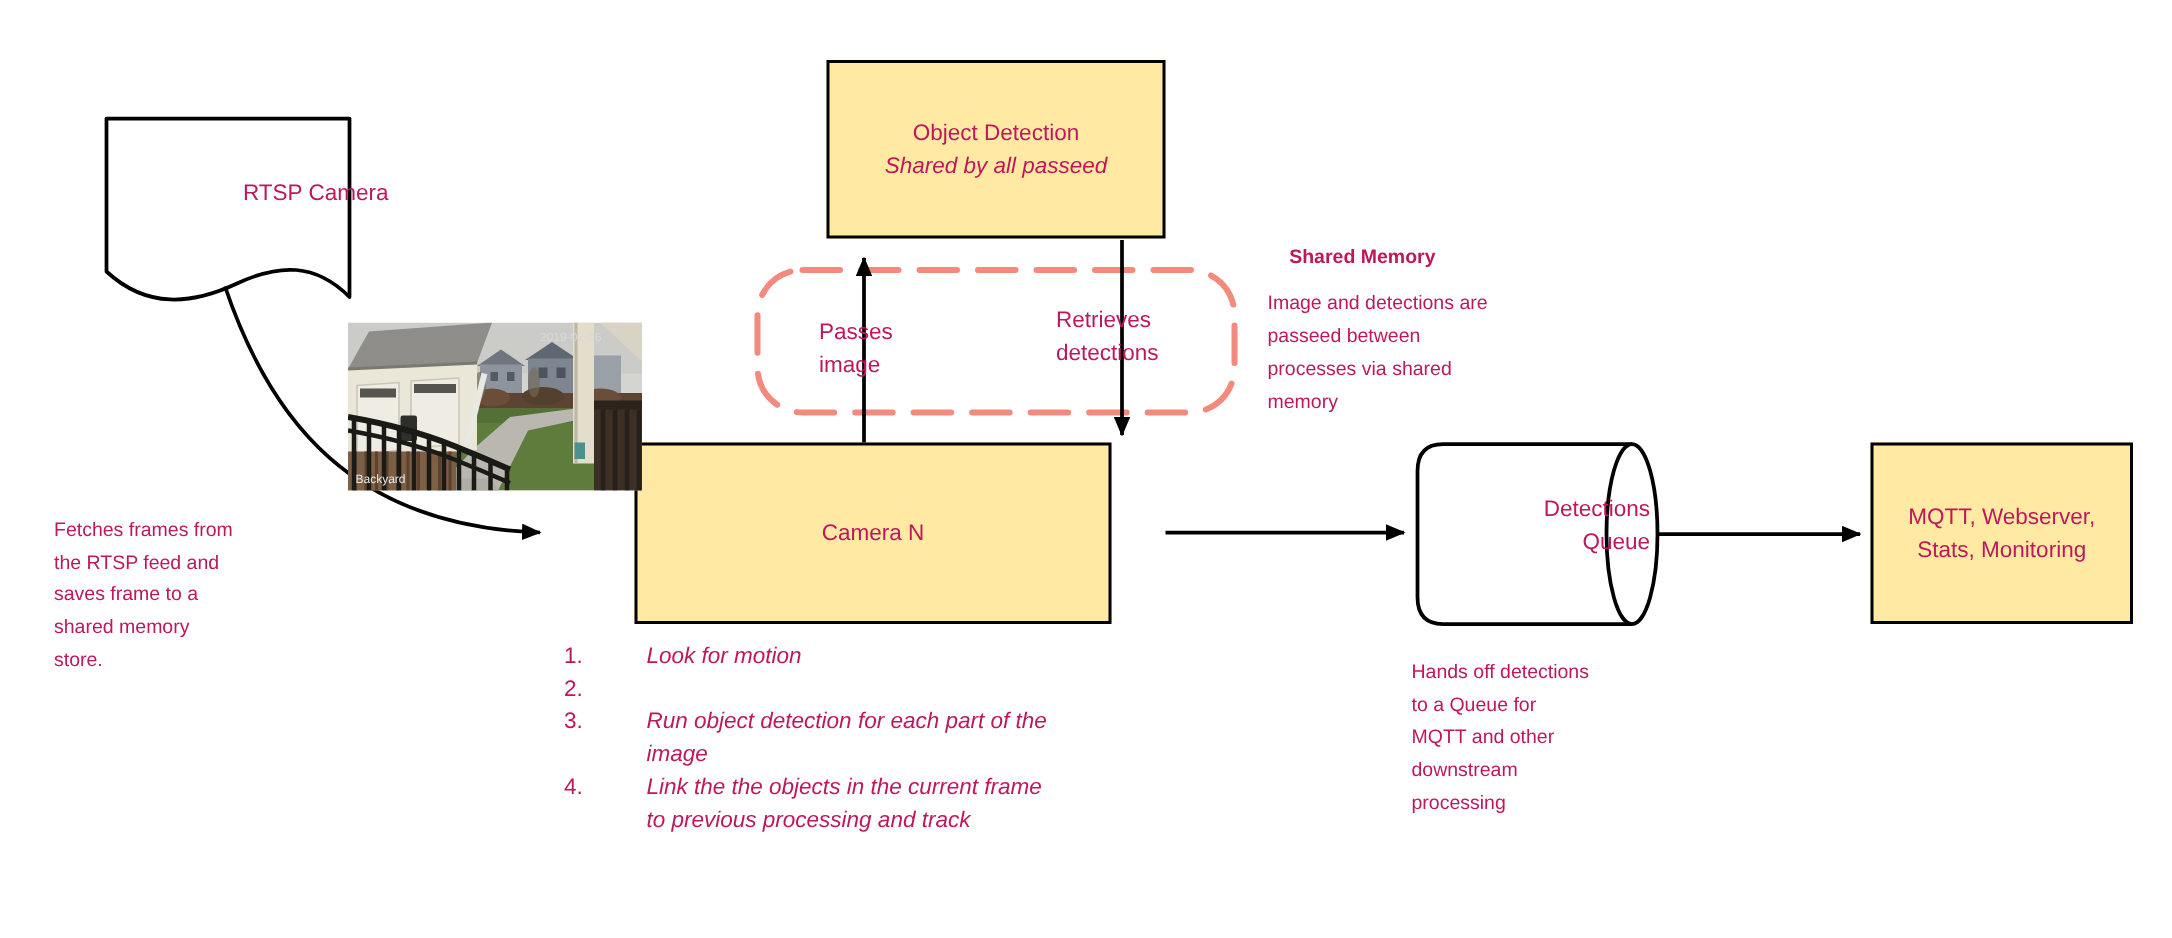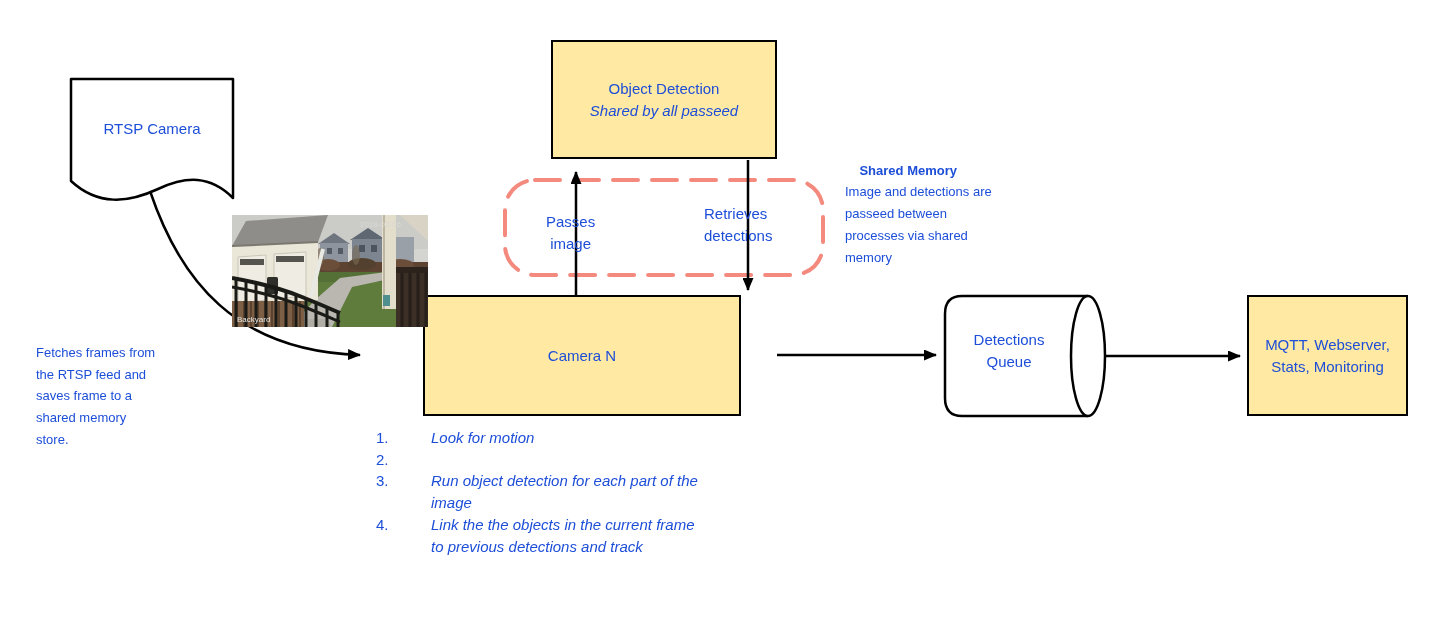--- a/index.html
+++ b/index.html
@@ -1,47 +1,47 @@
 <!DOCTYPE html>
 <html><head>
 <meta charset="utf-8">
 <style>
   html,body{margin:0;padding:0;background:#fff;}
   #canvas{position:relative;width:1448px;height:625px;background:#ffffff;overflow:hidden;
-          font-family:"Liberation Sans",sans-serif;color:#1d4ed8;}
+          font-family:"Liberation Sans",sans-serif;color:#be185d;}
   .node{position:absolute;background:#FFE9A3;border:2px solid #000;box-sizing:border-box;
         display:flex;flex-direction:column;align-items:center;justify-content:center;
         text-align:center;z-index:1;}
   .node .t{font-size:15px;line-height:21.7px;white-space:pre;}
   .node .sub{font-size:15px;line-height:21.7px;font-style:italic;white-space:pre;}
   .note{position:absolute;font-size:13px;line-height:21.7px;white-space:pre;z-index:3;}
   .note b{font-weight:bold;}
   .lbl{position:absolute;font-size:15px;line-height:21.7px;white-space:pre;z-index:6;}
-  .ctr{text-align:center;}
+  .ctr{text-align:right;padding-left:26px;}
   #svg-layer{position:absolute;left:0;top:0;z-index:5;pointer-events:none;}
   #steps{position:absolute;left:376px;top:427px;z-index:3;}
   .step{display:flex;font-size:15px;line-height:21.7px;}
   .step .n{width:55px;flex:0 0 55px;}
   .step .s{white-space:pre;font-style:italic;}
 </style>
 </head>
 <body>
 
 <div id="canvas">
 
   <div class="node" style="left:551px;top:40px;width:226px;height:119px;">
     <div class="t">Object Detection</div>
     <div class="sub">Shared by all passeed</div>
   </div>
 
   <div class="node" style="left:376px;top:295px;width:318px;height:121px;margin-left:47px;">
     <div class="t">Camera N</div>
   </div>
 
-  <div class="node" style="left:1247px;top:295px;width:161px;height:121px;">
+  <div class="node" style="left:1247px;top:295px;width:175px;height:121px;">
     <div class="t">MQTT, Webserver,
 Stats, Monitoring</div>
   </div>
 
   <svg id="svg-layer" width="1448" height="625" viewBox="0 0 1448 625">
     <defs>
       <marker id="ah" markerUnits="userSpaceOnUse" markerWidth="14" markerHeight="11" refX="12" refY="5.5" orient="auto">
         <path d="M0,0 L13,5.5 L0,11 Z" fill="#000"></path>
       </marker>
       <clipPath id="photo-clip">
@@ -150,50 +150,55 @@
   </svg>
 
   <div class="lbl ctr" style="left:71px;top:118px;width:162px;">RTSP Camera</div>
 
   <div class="note" style="left:36px;top:342px;">Fetches frames from
 the RTSP feed and
 saves frame to a
 shared memory
 store.</div>
 
-  <div class="lbl" style="left:546px;top:211px;text-align:center;">Passes
+  <div class="lbl" style="left:546px;top:211px;">Passes
 image</div>
 
   <div class="lbl" style="left:704px;top:203px;">Retrieves
 detections</div>
 
   <div class="note" style="left:845px;top:138px;">
-    <b>Shared Memory</b><span style="display:block;white-space:pre;">Image and detections are
+    <b>Shared Memory</b><span style="display:block;white-space:pre;margin-top:10px;">Image and detections are
 passeed between
 processes via shared
 memory</span>
   </div>
 
   <div class="lbl ctr" style="left:944px;top:329px;width:130px;">Detections
 Queue</div>
 
+  <div class="note" style="left:941px;top:437px;">Hands off detections
+to a Queue for
+MQTT and other
+downstream
+processing</div>
 
   <div id="steps">
     <div class="step">
       <div class="n">1.</div>
       <div class="s">Look for motion</div>
     </div>
     <div class="step">
       <div class="n">2.</div>
     </div>
     <div class="step">
       <div class="n">3.</div>
       <div class="s">Run object detection for each part of the
 image</div>
     </div>
     <div class="step">
       <div class="n">4.</div>
       <div class="s">Link the the objects in the current frame
-to previous detections and track</div>
+to previous processing and track</div>
     </div>
   </div>
 
 </div>
 
 </body></html>

